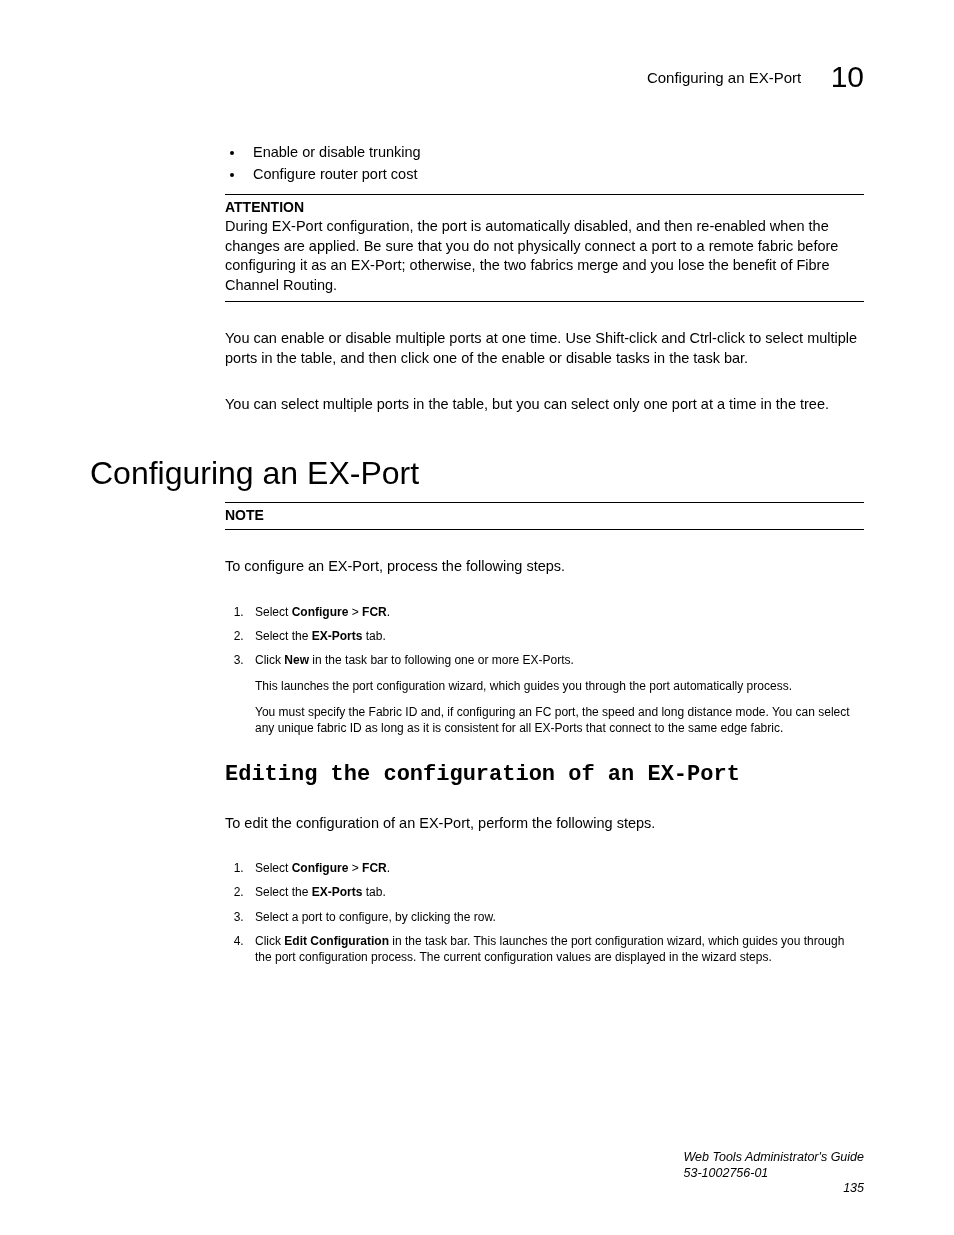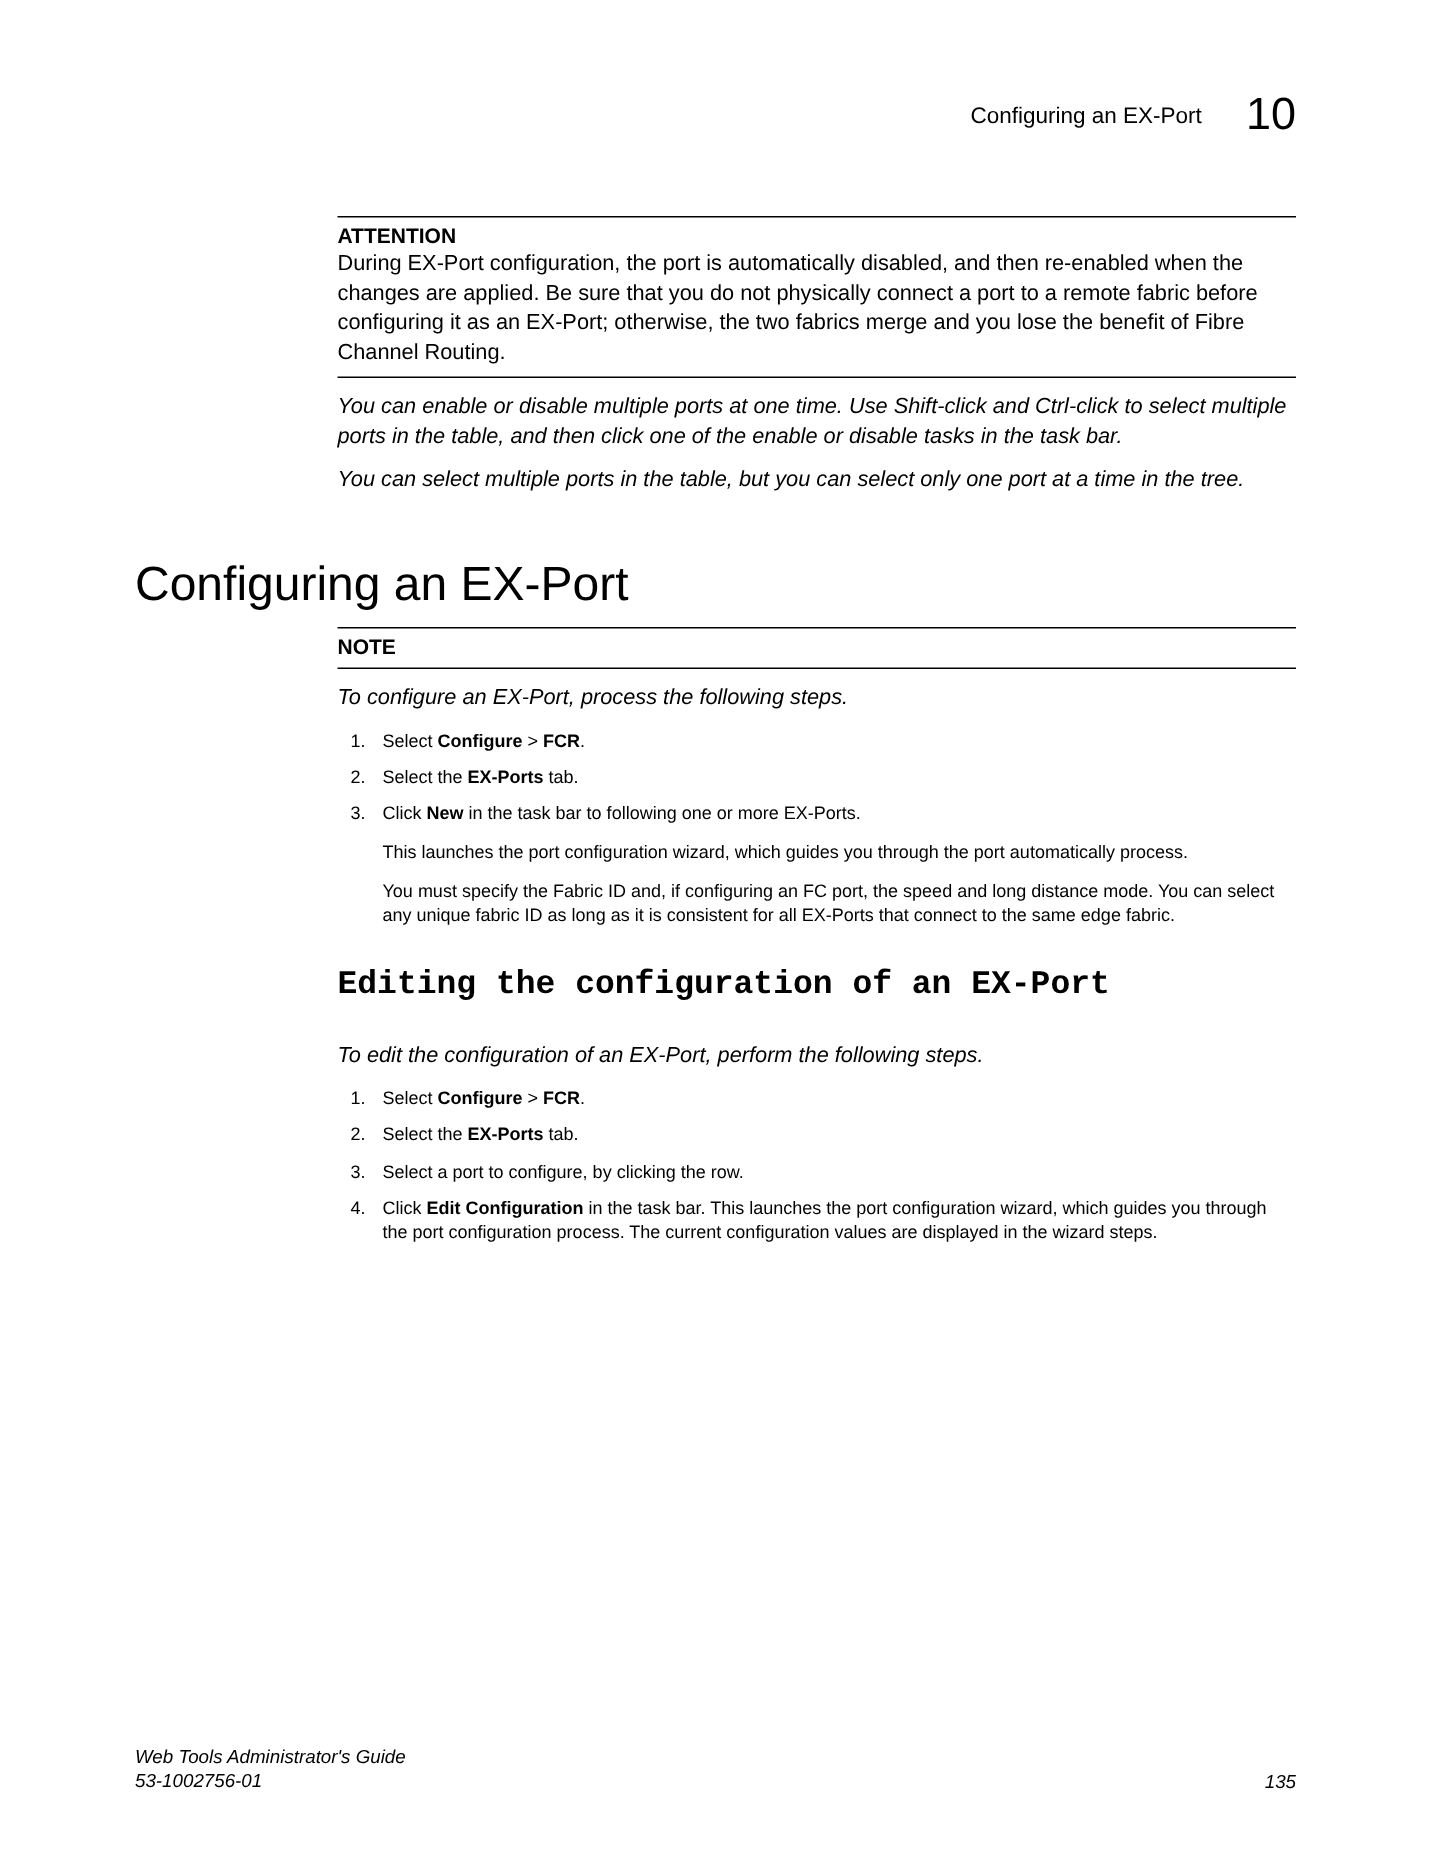--- a/index.html
+++ b/index.html
@@ -57,22 +57,21 @@
     margin-bottom: 2px;
   }
   .box-text {
     font-size: 14.5px;
     line-height: 1.35;
     margin-bottom: 4px;
   }
   .para {
     font-size: 14.5px;
     line-height: 1.35;
-    margin: 10px 0;
-    font-style: italic;
+    margin: 27px 0;
   }
   h1.section-heading {
     font-family: "Arial Narrow", Arial, sans-serif;
     font-stretch: condensed;
     font-weight: 500;
     font-size: 32px;
     margin: 40px 0 10px 0;
   }
   h2.subsection-heading {
     font-family: Liberation Mono, monospace;
@@ -99,36 +98,41 @@
   .footer {
     position: absolute;
     bottom: 40px;
     left: 90px;
     right: 90px;
     font-style: italic;
     font-size: 12.5px;
     display: flex;
     justify-content: space-between;
     align-items: flex-end;
+    flex-direction: column;
   }
   .footer-left { line-height: 1.3; }
   .footer-right { font-style: italic; }
 </style>
 </head>
 <body>
 
 <div class="page">
 
   <div class="header-right">
     <span class="header-title">Configuring an EX-Port</span>
     <span class="header-chapter">10</span>
   </div>
 
   <div class="content-indent">
 
+    <ul class="bullets">
+      <li>Enable or disable trunking</li>
+      <li>Configure router port cost</li>
+    </ul>
 
     <div class="rule"></div>
     <div class="attention-label">ATTENTION</div>
     <div class="box-text">During EX-Port configuration, the port is automatically disabled, and then re-enabled when the changes are applied. Be sure that you do not physically connect a port to a remote fabric before configuring it as an EX-Port; otherwise, the two fabrics merge and you lose the benefit of Fibre Channel Routing.</div>
     <div class="rule"></div>
 
     <div class="para">You can enable or disable multiple ports at one time. Use Shift-click and Ctrl-click to select multiple ports in the table, and then click one of the enable or disable tasks in the task bar.</div>
     <div class="para">You can select multiple ports in the table, but you can select only one port at a time in the tree.</div>
   </div>
 

